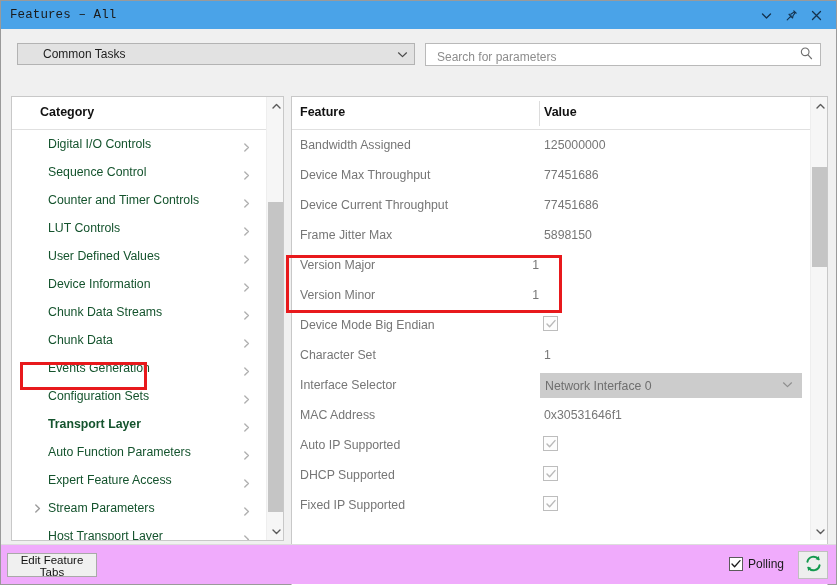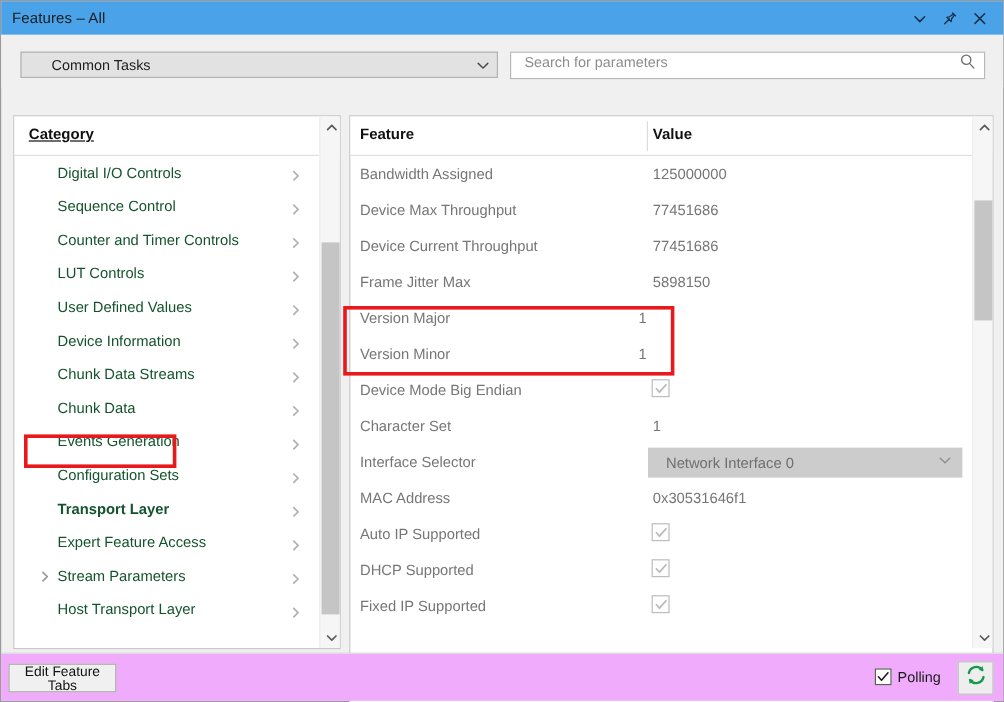--- a/index.html
+++ b/index.html
@@ -21,20 +21,21 @@
 
   
   .titlebar {
     position: absolute;
     left: 0; top: 0;
     width: 835px; height: 28px;
     background: #4aa3e8;
     display: flex;
     align-items: center;
     padding: 0 6px 0 9px;
+    font-family: Liberation Mono, monospace;
   }
   .titlebar-text {
     font-size: 12.5px;
     color: #1b1b1b;
     flex: 1;
     letter-spacing: 0.1px;
   }
   .title-btns { display: flex; align-items: center; gap: 10px; padding-right: 6px; }
   .title-btn {
     width: 15px; height: 15px;
@@ -68,21 +69,21 @@
   }
   .caret { width: 13px; height: 13px; display:block; }
 
   .searchbox {
     position: absolute;
     left: 424px; top: 14px;
     width: 396px; height: 23px;
     background: #ffffff;
     border: 1px solid #b9b9b9;
     display: flex;
-    align-items: flex-start;
+    align-items: flex-end;
     padding: 0 6px 0 9px;
   }
   .searchbox input {
     flex: 1;
     border: none;
     outline: none;
     font-size: 12px;
     font-family: "Liberation Sans", sans-serif;
     color: #333;
     background: transparent;
@@ -108,21 +109,21 @@
     border-bottom: 1px solid #e0e0e0;
     background: #ffffff;
   }
   .col-header .htext {
     position: absolute;
     top: 8px;
     font-size: 12.5px;
     font-weight: bold;
     color: #111;
   }
-  #cat-head-text { left: 12px; text-decoration: underline; }
+  #cat-head-text { left: 28px; }
   #feat-head-text { left: 8px; }
   #val-head-text  { left: 252px; text-align: right; }
   .head-divider {
     position: absolute;
     left: 247px; top: 4px;
     width: 1px; height: 25px;
     background: #dcdcdc;
   }
 
   
@@ -205,21 +206,21 @@
     background: #fdfdfd;
   }
   .chk svg { position:absolute; left:1px; top:1px; }
   .feat-combo {
     position: absolute;
     left: 248px; top: 3px;
     width: 262px; height: 25px;
     background: #cccccc;
     display: flex;
     align-items: center;
-    padding: 0 8px 0 15px;
+    padding: 0 8px 0 5px;
     cursor: pointer;
   }
   .feat-combo .label { flex: 1; font-size: 12.3px; color: #6f6f6f; }
 
   
   .vscroll {
     position: absolute;
     top: 0;
     width: 18px;
     background: #f6f6f6;
@@ -397,20 +398,26 @@
             </svg></span>
         </div>
         <div class="cat-row">
           <span class="cat-label">Configuration Sets</span>
           <span class="chev-right"><svg width="11" height="11" viewBox="0 0 11 11">
               <path d="M3.8 2 L7.4 5.5 L3.8 9" stroke="#b0b0b0" stroke-width="1.4" fill="none" stroke-linecap="round" stroke-linejoin="round"></path>
             </svg></span>
         </div>
         <div class="cat-row is-selected">
           <span class="cat-label">Transport Layer</span>
+          <span class="chev-right"><svg width="11" height="11" viewBox="0 0 11 11">
+              <path d="M3.8 2 L7.4 5.5 L3.8 9" stroke="#b0b0b0" stroke-width="1.4" fill="none" stroke-linecap="round" stroke-linejoin="round"></path>
+            </svg></span>
+        </div>
+        <div class="cat-row">
+          <span class="cat-label">Auto Function Parameters</span>
           <span class="chev-right"><svg width="11" height="11" viewBox="0 0 11 11">
               <path d="M3.8 2 L7.4 5.5 L3.8 9" stroke="#b0b0b0" stroke-width="1.4" fill="none" stroke-linecap="round" stroke-linejoin="round"></path>
             </svg></span>
         </div>
         <div class="cat-row">
           <span class="cat-label">Expert Feature Access</span>
           <span class="chev-right"><svg width="11" height="11" viewBox="0 0 11 11">
               <path d="M3.8 2 L7.4 5.5 L3.8 9" stroke="#b0b0b0" stroke-width="1.4" fill="none" stroke-linecap="round" stroke-linejoin="round"></path>
             </svg></span>
         </div>

